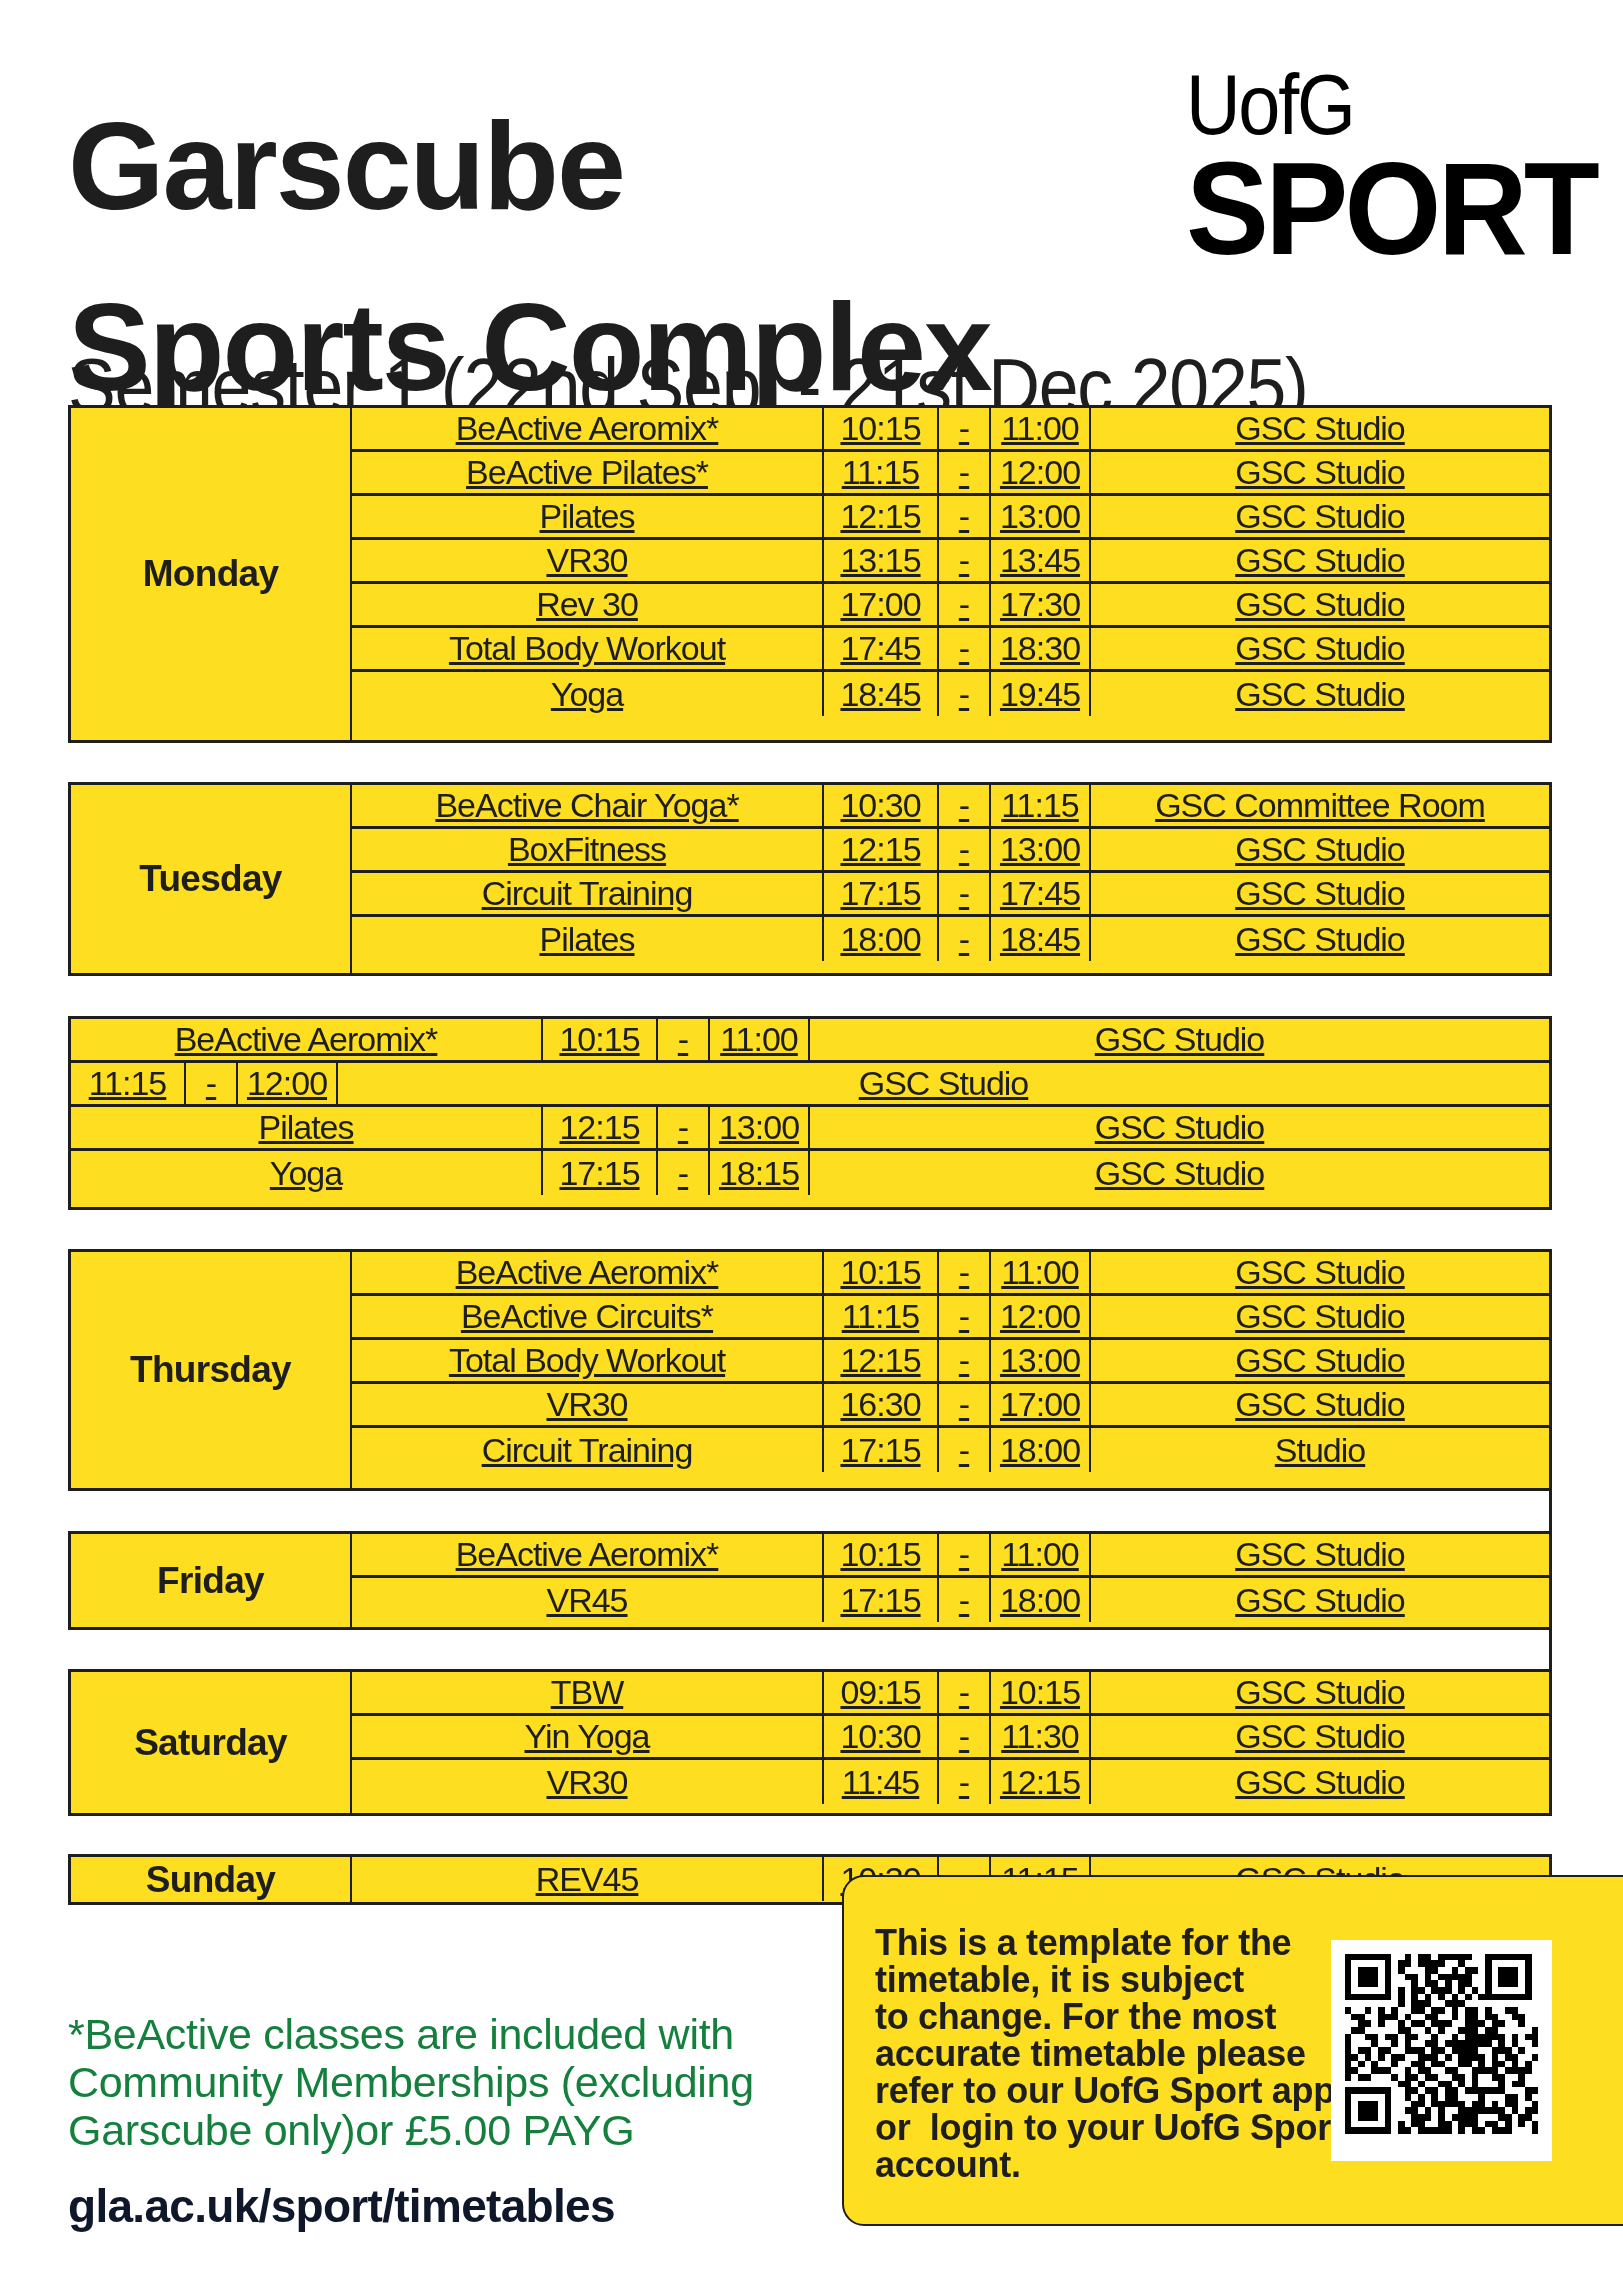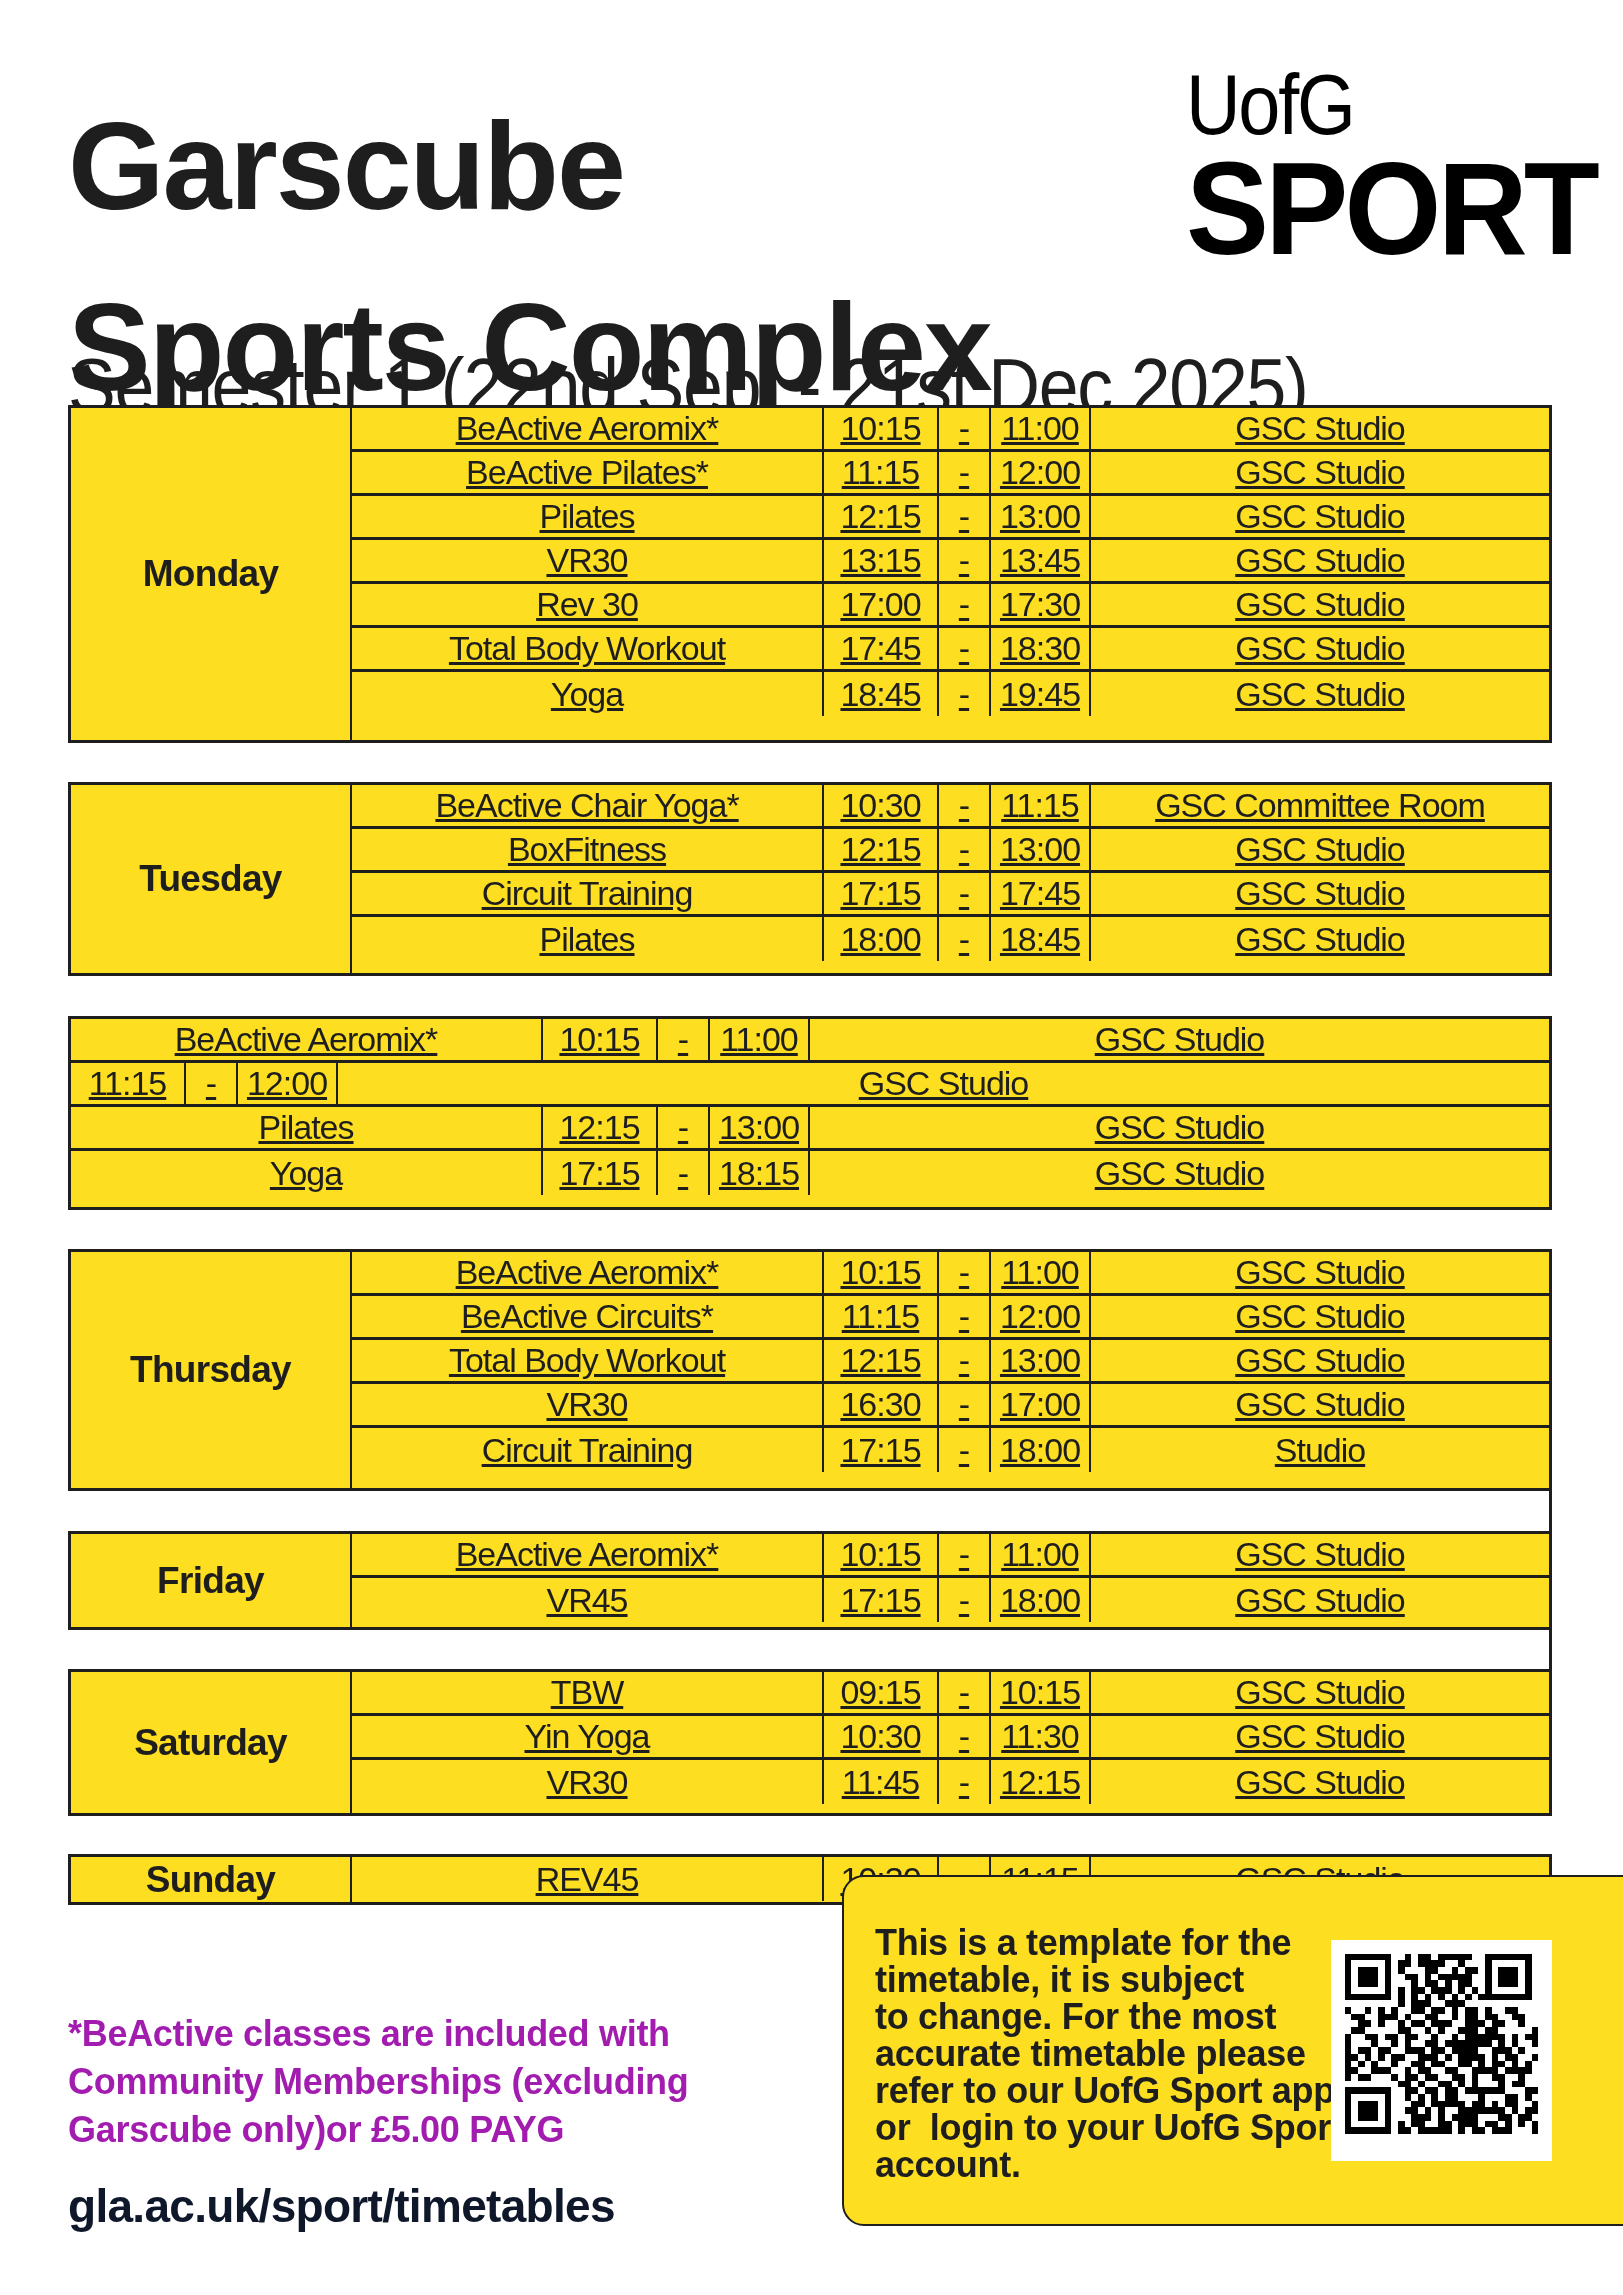--- a/index.html
+++ b/index.html
@@ -58,23 +58,22 @@
   .c-end   { width: 100px; }
   .c-loc   { flex: 1; }
 
   .right-rule {
     position: absolute; left: 1549px; top: 1433px; width: 2.6px; height: 366px;
     background: #1e1e1e;
   }
 
   .footnote {
     position: absolute; left: 68px; top: 2010px;
-    font-size: 36px; line-height: 48px; color: #a21caf;
+    font-size: 43px; line-height: 48px; color: #15803d;
     letter-spacing: -0.3px;
-    font-weight: bold;
   }
   .footnote div { white-space: nowrap; }
   .url {
     position: absolute; left: 68px; top: 2179px;
     font-size: 46px; font-weight: bold; color: #0f172a; letter-spacing: -0.7px;
     white-space: nowrap;
   }
 
   .notice {
     position: absolute; left: 842px; top: 1875px; width: 805px; height: 351px;

